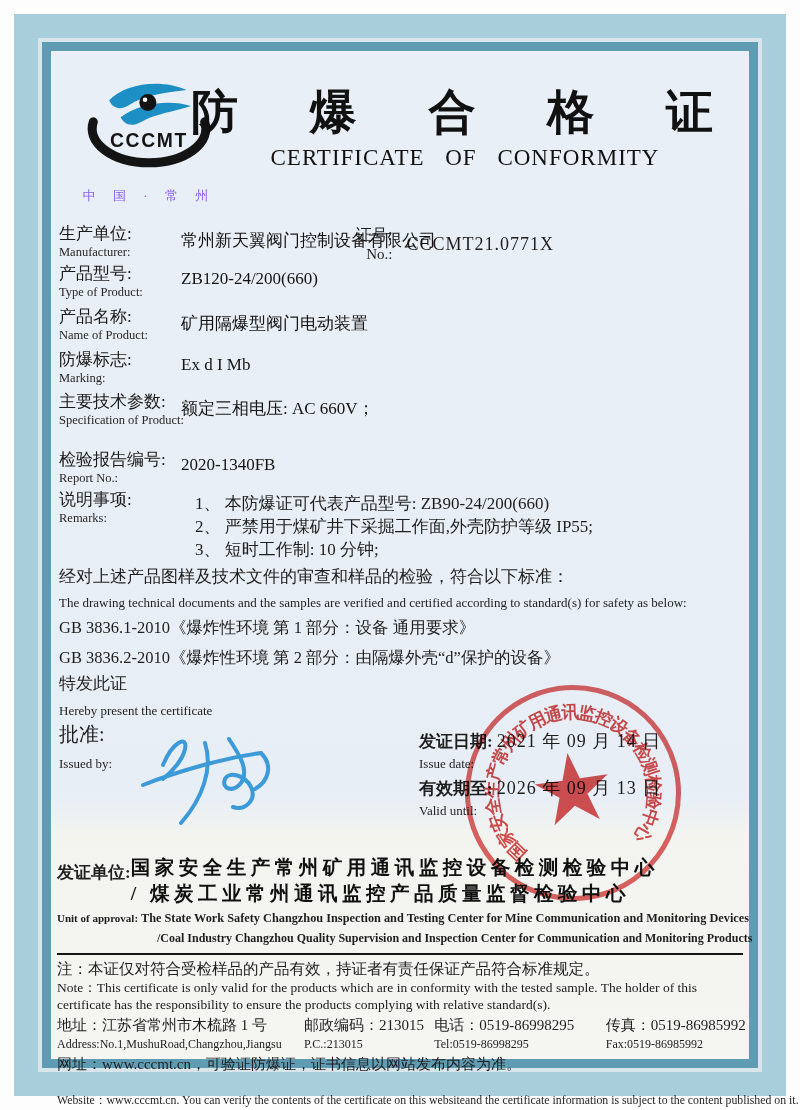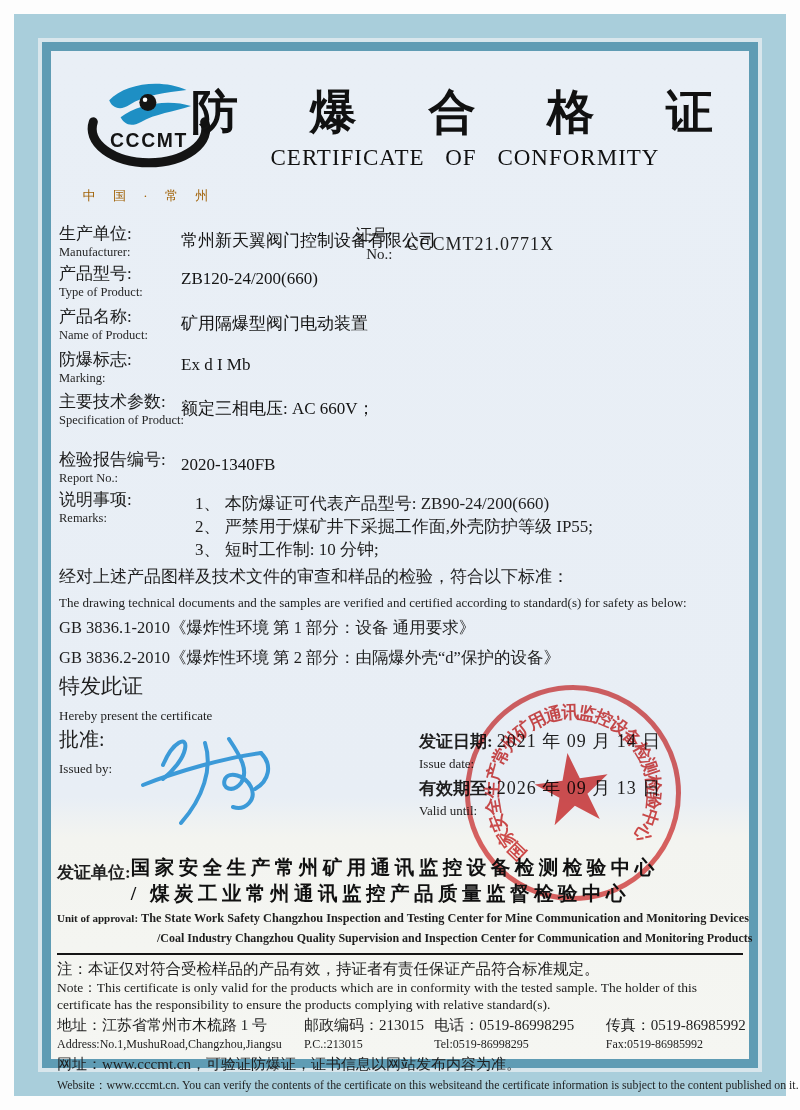--- a/index.html
+++ b/index.html
@@ -10,21 +10,21 @@
   }
   .band{position:absolute;inset:14px;background:#a9cedb;}
   .inner{
     position:absolute;inset:42px;border:9px solid #5f9cb4;outline:4px solid #d8e6ec;
     background:linear-gradient(180deg,#e9eff6 0%,#e8eef5 74%,#f3f4f0 78%,#f5f6f2 100%);
   }
   .content{position:absolute;inset:51px 51px 51px 51px;}
 
   
   .logo{position:absolute;left:10px;top:30px;width:176px;text-align:center;}
-  .logo-sub{font-size:13px;letter-spacing:7px;color:#a16207;margin-top:2px;white-space:nowrap;}
+  .logo-sub{font-size:13px;letter-spacing:7px;color:#8b5cf6;margin-top:2px;white-space:nowrap;}
   .title-cn{position:absolute;left:140px;right:10px;top:30px;text-align:center;
     font-size:47px;letter-spacing:30px;font-weight:600;color:#111;white-space:nowrap;}
   .title-en{position:absolute;left:140px;right:10px;top:94px;text-align:center;
     font-size:23px;word-spacing:14px;letter-spacing:1px;color:#111;white-space:nowrap;}
   .certno{position:absolute;left:150px;right:40px;top:126px;display:flex;justify-content:center;gap:14px;margin-top:48px;}
   .certno-labels{text-align:right;}
   .certno-cn{font-size:16px;}
   .certno-en{font-size:15px;}
   .certno-val{font-size:18px;letter-spacing:1px;padding-top:9px;}
 
@@ -41,21 +41,21 @@
 
   
   .standards{position:absolute;left:8px;right:8px;top:514px;}
   .std-cn{font-size:17px;}
   .std-en{font-size:13px;margin-top:7px;color:#222;}
   .std-item{font-size:16.5px;line-height:27px;margin-top:3px;}
   .std-items{margin-top:2px;}
 
   
   .issue-left{position:absolute;left:8px;top:621px;}
-  .present-cn{font-size:21px;}
+  .present-cn{font-size:17px;}
   .present-en{font-size:13px;margin-top:8px;}
   .approve-cn{font-size:20px;margin-top:2px;}
   .approve-en{font-size:13px;margin-top:8px;}
   .signature{position:absolute;left:82px;top:672px;width:190px;height:115px;}
 
   .dates{position:absolute;left:368px;top:678px;}
   .d-row{white-space:nowrap;}
   .d-cn{font-size:17px;font-weight:600;}
   .d-val{font-size:18px;letter-spacing:1px;}
   .d-en{font-size:13px;margin-top:3px;margin-bottom:4px;}
@@ -78,21 +78,21 @@
   .ap-en1 .small{font-size:11px;}
   .ap-en2{font-size:12px;font-weight:700;margin-top:5px;margin-left:100px;white-space:nowrap;}
   .divider{border:none;border-top:2.5px solid #151515;margin:7px 0 4px 0;}
   .note-cn{font-size:15.5px;line-height:19px;}
   .note-en{font-size:13.5px;line-height:16.5px;margin-top:2px;color:#1a1a1a;}
   .contact{display:grid;grid-template-columns:36% 19% 25% 20%;margin-top:3px;}
   .contact-cn div{font-size:15px;white-space:nowrap;}
   .contact-en{display:grid;grid-template-columns:36% 19% 25% 20%;margin-top:2px;}
   .contact-en div{font-size:12px;white-space:nowrap;color:#222;}
   .web-cn{font-size:15px;margin-top:3px;}
-  .web-en{font-size:11.8px;margin-top:4px;color:#1f1f1f;white-space:nowrap;}
+  .web-en{font-size:11.8px;margin-top:19px;color:#1f1f1f;white-space:nowrap;}
 </style>
 </head>
 <body>
 
 <div class="band"></div>
 <div class="inner"></div>
 
 <div class="content">
 
   <div class="logo">

